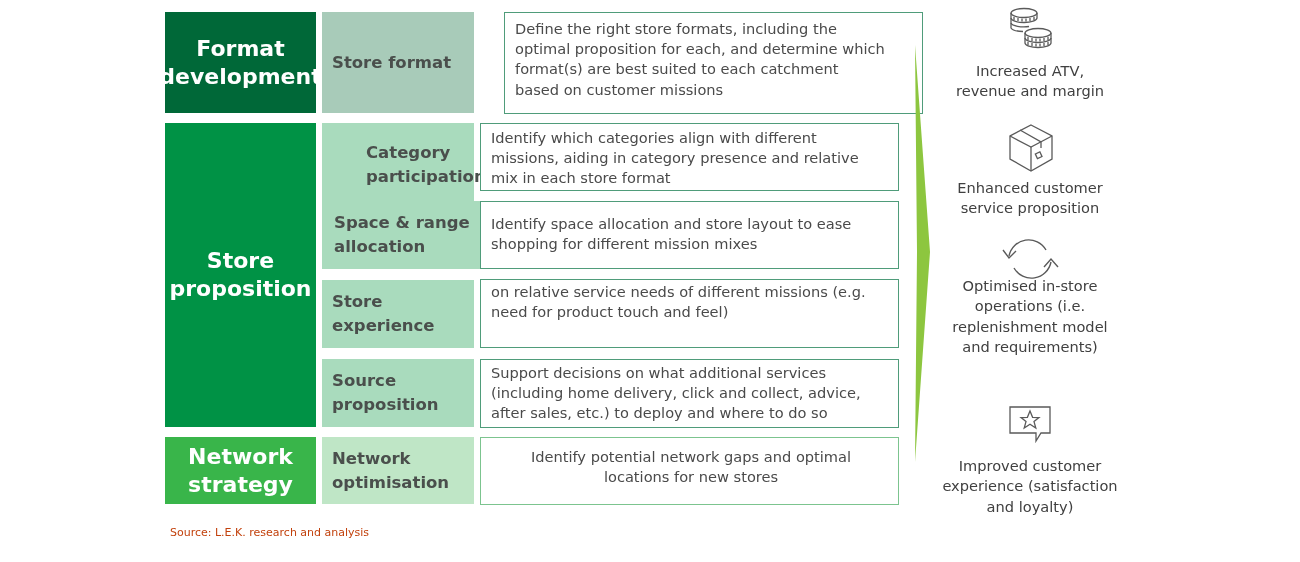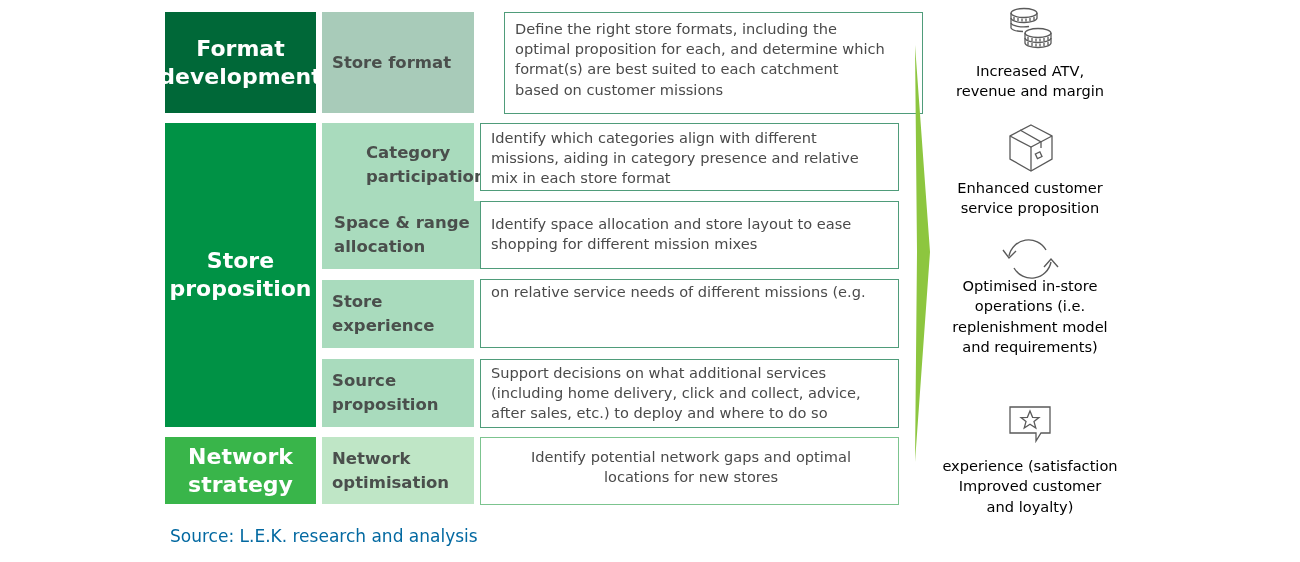--- a/index.html
+++ b/index.html
@@ -6,23 +6,23 @@
   body { width: 1300px; height: 562px; position: relative; overflow: hidden;
          font-family: "DejaVu Sans", sans-serif; }
   .abs { position: absolute; box-sizing: border-box; }
   .lvl1 { display: flex; align-items: center; justify-content: center; text-align: center;
           color: #ffffff; font-weight: bold; font-size: 22px; line-height: 28px; }
   .lvl2 { display: flex; align-items: center; padding-left: 10px;
           color: #4a4f4c; font-weight: bold; font-size: 16.5px; line-height: 24px; }
   .desc { border: 1.5px solid #4f9c7a; background: #ffffff; padding: 6px 10px 0 10px;
           color: #4a4a4a; font-size: 14.6px; line-height: 20.2px; }
   .desc.net { border-color: #7cc48f; padding-left: 13px; padding-top: 9px; text-align: center; }
-  .outcome { width: 200px; text-align: center; color: #000000; font-size: 14.6px; line-height: 20.3px; }
+  .outcome { width: 200px; text-align: center; color: #404040; font-size: 14.6px; line-height: 20.3px; }
   .icon { position: absolute; }
-  .source { font-size: 17px; color: #0369a1; }
+  .source { font-size: 11px; color: #c2410c; }
 </style>
 </head>
 <body>
 
 <div class="abs lvl1" style="left:165px; top:12px; width:151px; height:101px; background:#006838;">
   <div><span>Format</span><br><span>development</span></div>
 </div>
 <div class="abs lvl1" style="left:165px; top:123px; width:151px; height:304px; background:#009245;">
   <div><span>Store</span><br><span>proposition</span></div>
 </div>
@@ -59,20 +59,21 @@
   <div>Identify which categories align with different</div>
   <div>missions, aiding in category presence and relative</div>
   <div>mix in each store format</div>
 </div>
 <div class="abs desc" style="left:480px; top:201px; width:419px; height:68px; padding-top:12px;">
   <div>Identify space allocation and store layout to ease</div>
   <div>shopping for different mission mixes</div>
 </div>
 <div class="abs desc" style="left:480px; top:279px; width:419px; height:69px; padding-top:2px;">
   <div>on relative service needs of different missions (e.g.</div>
+  <div>need for product touch and feel)</div>
 </div>
 <div class="abs desc" style="left:480px; top:359px; width:419px; height:69px; padding-top:3px;">
   <div>Support decisions on what additional services</div>
   <div>(including home delivery, click and collect, advice,</div>
   <div>after sales, etc.) to deploy and where to do so</div>
 </div>
 <div class="abs desc net" style="left:480px; top:437px; width:419px; height:68px;">
   <div>Identify potential network gaps and optimal</div>
   <div>locations for new stores</div>
 </div>
@@ -121,18 +122,18 @@
   <div>operations (i.e.</div>
   <div>replenishment model</div>
   <div>and requirements)</div>
 </div>
 
 <svg class="icon" style="left:1008px; top:405px;" width="46" height="42" viewBox="0 0 46 42" fill="none" stroke="#5a5a5a" stroke-width="1.3">
   <path d="M2 2 H42 V28 H33 L28 36 V28 H2 Z"></path>
   <polygon points="22,6 24.6,12.3 31,12.5 26,16.6 27.8,23 22,19.3 16.2,23 18,16.6 13,12.5 19.4,12.3"></polygon>
 </svg>
 <div class="abs outcome" style="left:930px; top:456px;">
+  <div>Improved customer</div>
   <div>experience (satisfaction</div>
-  <div>Improved customer</div>
   <div>and loyalty)</div>
 </div>
 
 <div class="abs source" style="left:170px; top:526px;">Source: L.E.K. research and analysis</div>
 
 </body></html>

